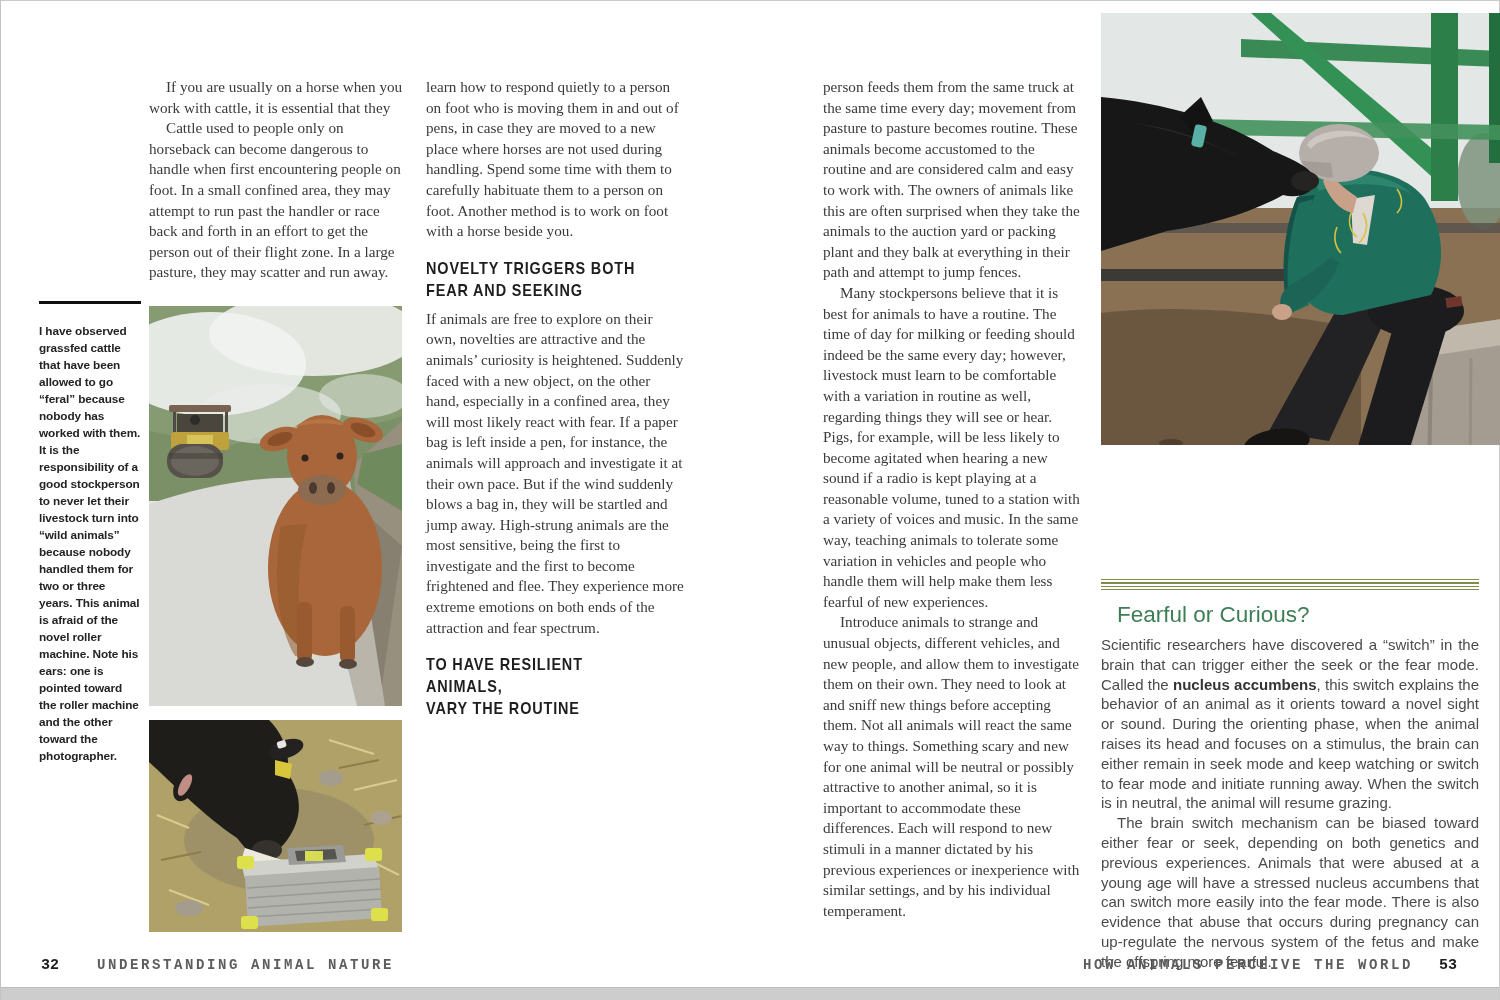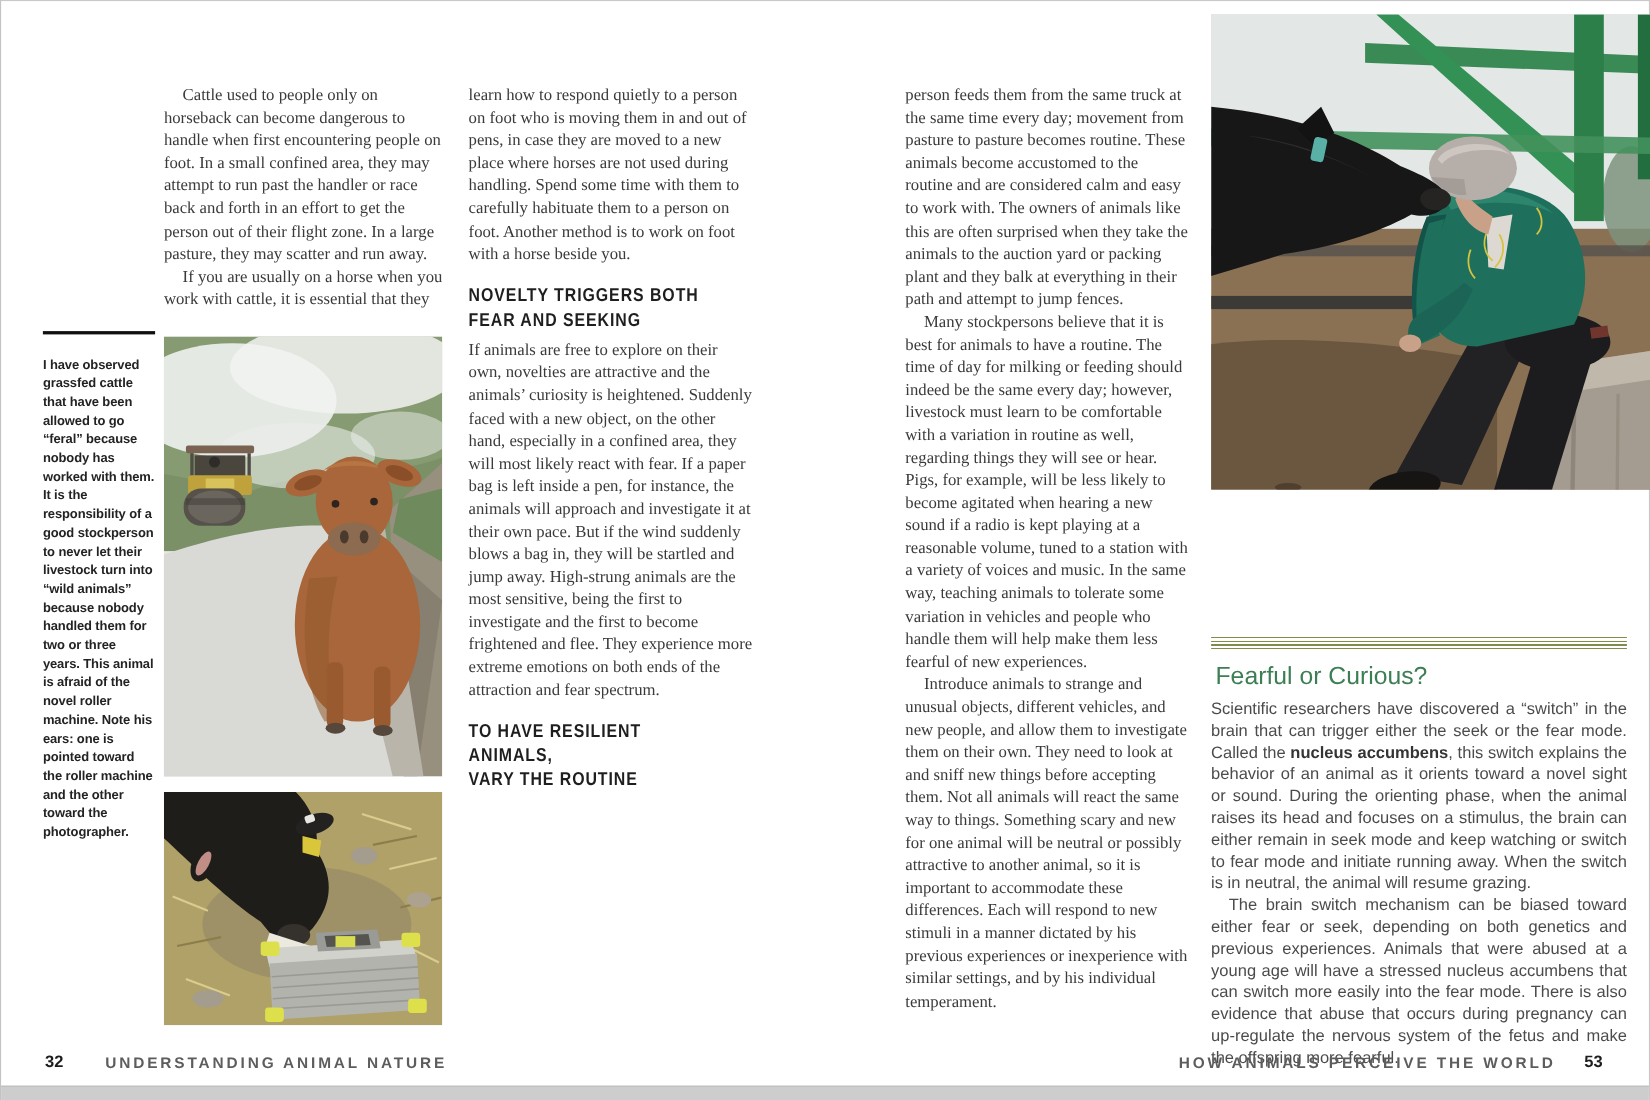--- a/index.html
+++ b/index.html
@@ -28,43 +28,43 @@
 
   
   .photo-caption{position:absolute;left:13px;top:486px;width:150px;
     font-family:"Liberation Sans",sans-serif;font-size:13px;line-height:19.5px;font-weight:700;
     color:#ffffff;text-shadow:0 1px 3px rgba(0,0,0,.55);white-space:pre-line;}
 
   
   .sidebar{position:absolute;left:1100px;top:578px;width:378px;}
   .green-rules{height:12px;background:repeating-linear-gradient(to bottom,#7f8d4b 0,#7f8d4b 1.4px,#ffffff 1.4px,#ffffff 3.3px);}
   .sidebar-title{font-family:"Liberation Sans",sans-serif;font-size:22.5px;font-weight:400;
-    color:#3e7e55;margin:11px 4px 7px;}
+    color:#3e7e55;margin:11px 16px 7px;}
   .sidebar-body{font-family:Liberation Sans, sans-serif;font-size:15px;line-height:19.8px;
     color:#4b4b4b;text-align:justify;}
   .sidebar-body p{margin:0;}
   .sidebar-body p.indent{text-indent:16px;}
   .sidebar-body b{color:#343434;}
 
   
-  .footer{position:absolute;top:956px;display:flex;align-items:flex-end;
-    font-family:Liberation Sans, sans-serif;}
+  .footer{position:absolute;top:956px;display:flex;align-items:flex-start;
+    font-family:Liberation Mono, monospace;}
   .footer-left{left:40px;gap:38px;}
   .footer-right{right:42px;gap:26px;}
   .page-num{font-size:15px;font-weight:700;color:#1d1d1d;}
   .footer-title{font-size:14px;letter-spacing:2.6px;font-weight:700;color:#5d5d5d;}
 </style>
 </head>
 <body>
 
 <div class="spread">
 
   <div class="serif-col" style="left:148px;top:76px;width:256px;">
+    <p class="indent">If you are usually on a horse when you work with cattle, it is essential that they</p>
     <p class="indent">Cattle used to people only on horseback can become dangerous to handle when first encountering people on foot. In a small confined area, they may attempt to run past the handler or race back and forth in an effort to get the person out of their flight zone. In a large pasture, they may scatter and run away.</p>
-    <p class="indent">If you are usually on a horse when you work with cattle, it is essential that they</p>
   </div>
 
   <div class="margin-note" style="top:300px;">
     <span>I have observed grassfed cattle that have been allowed to go “feral” because nobody has worked with them. It is the responsibility of a good stockperson to never let their livestock turn into “wild animals” because nobody handled them for two or three years. This animal is afraid of the novel roller machine. Note his ears: one is pointed toward the roller machine and the other toward the photographer.</span>
   </div>
 
   <div class="photo" style="left:148px;top:305px;width:253px;height:400px;">
     <svg viewBox="0 0 253 400" width="253" height="400">
       <rect width="253" height="400" fill="#e4e7e2"></rect>
       <rect width="253" height="195" fill="#7c9068"></rect>

